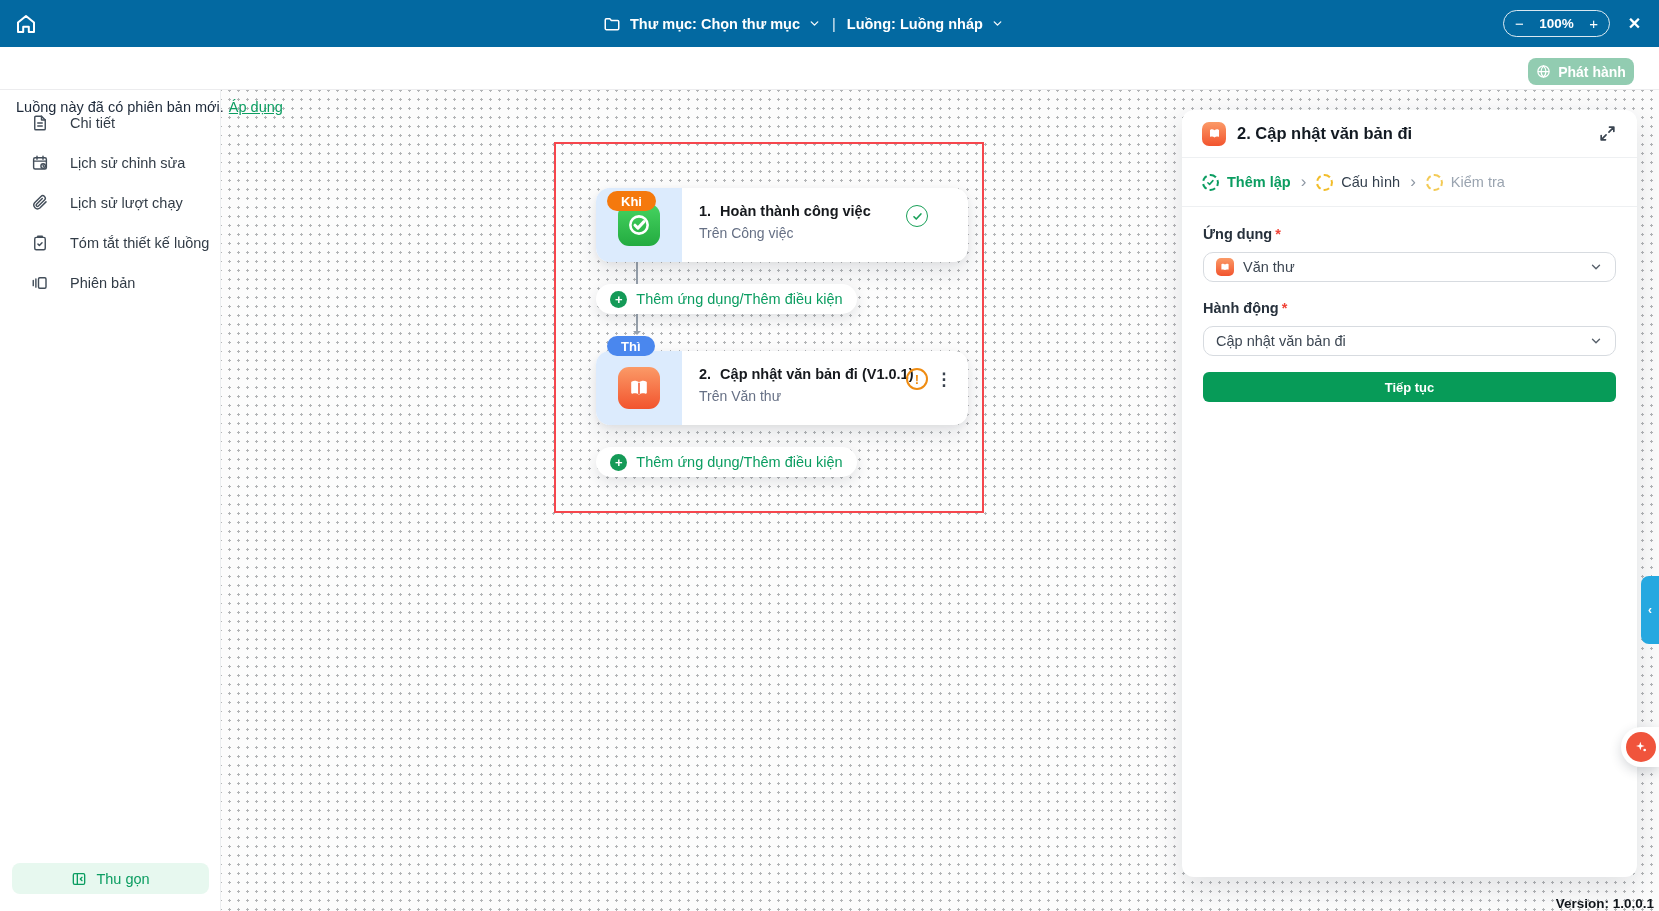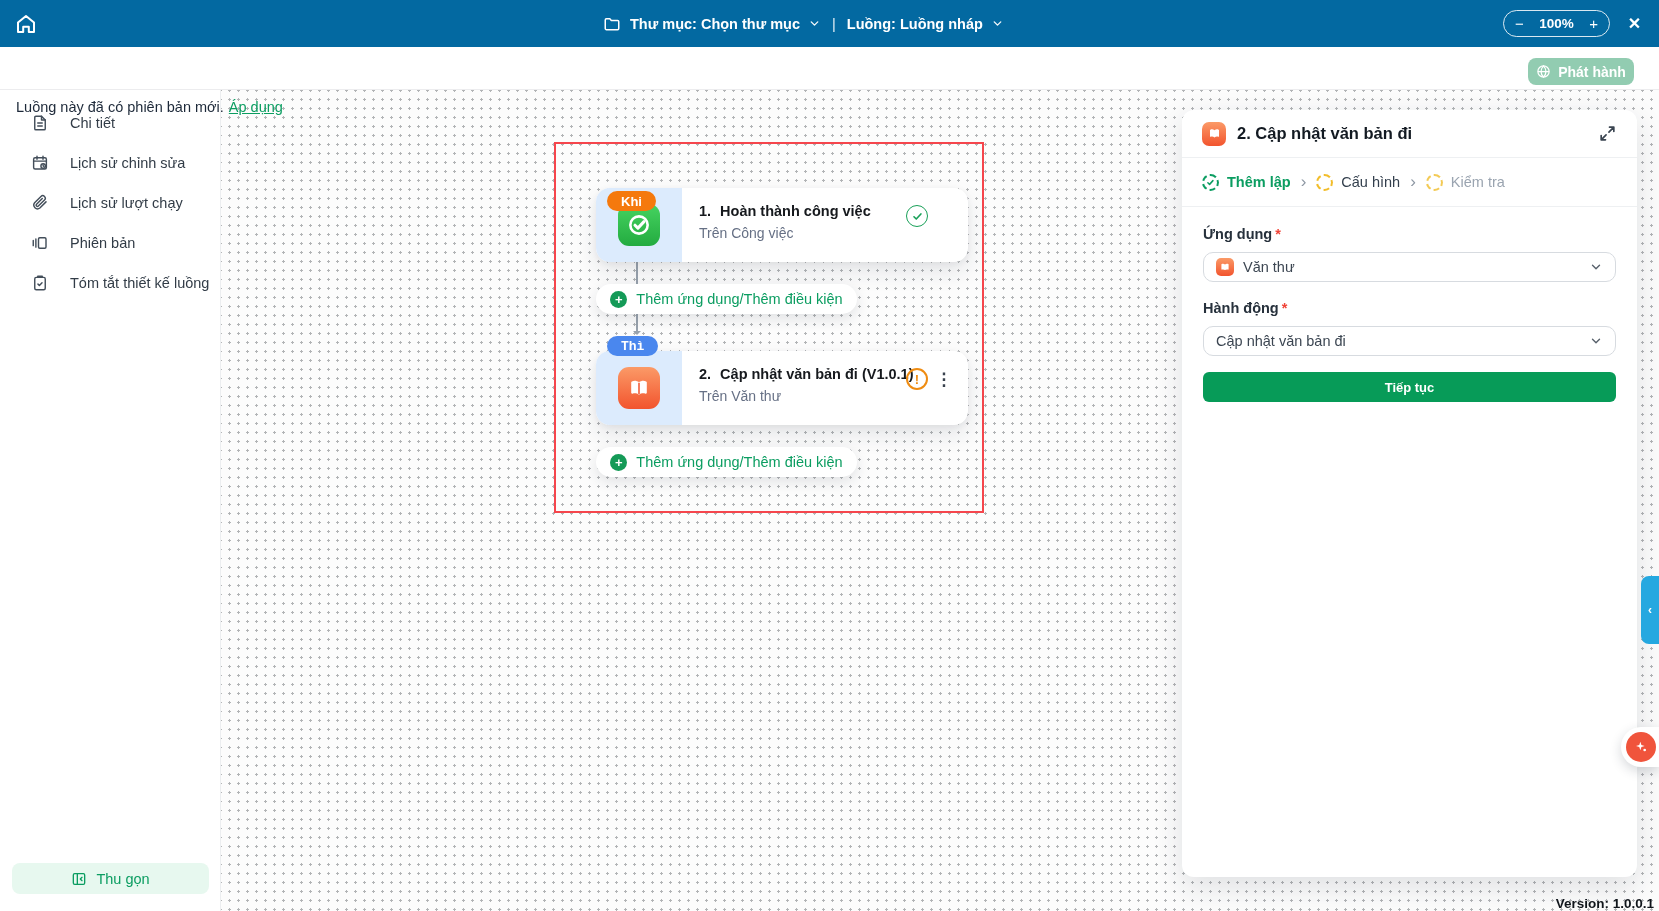--- a/index.html
+++ b/index.html
@@ -34,21 +34,21 @@
   .sidebar { position:absolute; left:0; top:0; width:221px; height:821px; background:#fff; border-right:1px solid #eceef0; z-index:10; }
   .sb-list { padding-top:13px; }
   .sb-item { display:flex; align-items:center; gap:21px; height:40px; padding-left:31px; color:#323c47; font-size:14.5px; cursor:pointer; }
   .sb-item svg { color:#434e5a; flex:none; }
   .collapse-btn { position:absolute; left:12px; bottom:17px; width:197px; height:31px; background:#e7f8ef; border:none; border-radius:8px; color:#0b9d61; display:flex; align-items:center; justify-content:center; gap:9px; font-size:14.5px; font-weight:500; cursor:pointer; }
 
   
   .sel-rect { position:absolute; left:554px; top:52px; width:430px; height:371px; border:2px solid #f5454c; z-index:1; }
   .badge { position:absolute; height:20px; border-radius:10px; color:#fff; font-weight:700; font-size:13px; display:flex; align-items:center; justify-content:center; padding:0 14px; z-index:4; }
   .badge-khi { left:607px; top:83px; background:#f5790d;margin-top:18px; }
-  .badge-thi { left:607px; top:246px; background:#4a87ee;font-family:Liberation Mono, monospace; }
+  .badge-thi { left:607px; top:246px; background:#4a87ee; }
   .node { position:absolute; width:372px; height:74px; display:flex; background:#fff; border-radius:14px; box-shadow:0 10px 22px rgba(29,41,57,.10),0 2px 6px rgba(29,41,57,.06); z-index:3; cursor:pointer; }
   .node1 { left:596px; top:98px; }
   .node2 { left:596px; top:261px; }
   .node-app { width:86px; flex:none; background:#dcebfd; border-radius:14px 0 0 14px; display:flex; align-items:center; justify-content:center; }
   .app-icon { width:42px; height:42px; border-radius:11px; display:flex; align-items:center; justify-content:center; }
   .app-green { background:linear-gradient(180deg,#46d360 0%,#23ab40 100%); }
   .app-orange { background:linear-gradient(180deg,#fb9a67 0%,#f2542e 100%); }
   .node-body { padding:15px 0 0 17px; }
   .node-title { display:flex; gap:9px; font-size:14.5px; font-weight:700; color:#16191d; white-space:nowrap; }
   .node-sub { margin-top:6px; font-size:14px; color:#667085; }
@@ -185,34 +185,34 @@
         <span style="display:flex">
           <svg width="18" height="18" viewBox="0 0 24 24" fill="none" stroke="currentColor" stroke-width="1.9" stroke-linecap="round" stroke-linejoin="round">
               <path d="m20 10.5-8.2 8.2a5 5 0 0 1-7-7l8.5-8.5a3.3 3.3 0 0 1 4.7 4.7l-8.2 8.2a1.7 1.7 0 0 1-2.4-2.4l7.6-7.6"></path>
             </svg>
         </span>
         <span>Lịch sử lượt chạy</span>
       </div>
       <div class="sb-item">
         <span style="display:flex">
           <svg width="18" height="18" viewBox="0 0 24 24" fill="none" stroke="currentColor" stroke-width="1.9" stroke-linecap="round" stroke-linejoin="round">
+              <rect x="5" y="4.5" width="14" height="16.5" rx="2"></rect>
+              <path d="M9 4.5V3h6v1.5M9.3 13.5l1.9 1.9 3.5-3.8"></path>
+            </svg>
+        </span>
+        <span>Tóm tắt thiết kế luồng</span>
+      </div>
+      <div class="sb-item">
+        <span style="display:flex">
+          <svg width="18" height="18" viewBox="0 0 24 24" fill="none" stroke="currentColor" stroke-width="1.9" stroke-linecap="round" stroke-linejoin="round">
               <rect x="10" y="5" width="10" height="14" rx="1.6"></rect>
               <path d="M6.5 6.5v11M3 8.5v7"></path>
             </svg>
         </span>
         <span>Phiên bản</span>
-      </div>
-      <div class="sb-item">
-        <span style="display:flex">
-          <svg width="18" height="18" viewBox="0 0 24 24" fill="none" stroke="currentColor" stroke-width="1.9" stroke-linecap="round" stroke-linejoin="round">
-              <rect x="5" y="4.5" width="14" height="16.5" rx="2"></rect>
-              <path d="M9 4.5V3h6v1.5M9.3 13.5l1.9 1.9 3.5-3.8"></path>
-            </svg>
-        </span>
-        <span>Tóm tắt thiết kế luồng</span>
       </div>
     </div>
     <button class="collapse-btn">
       <span style="display:flex">
         <svg width="16" height="16" viewBox="0 0 24 24" fill="none" stroke="currentColor" stroke-width="2" stroke-linecap="round" stroke-linejoin="round">
             <rect x="3.5" y="4" width="17" height="16" rx="2"></rect>
             <path d="M9.5 4v16M16.5 9.5 14 12l2.5 2.5"></path>
           </svg>
       </span>
       <span>Thu gọn</span>

